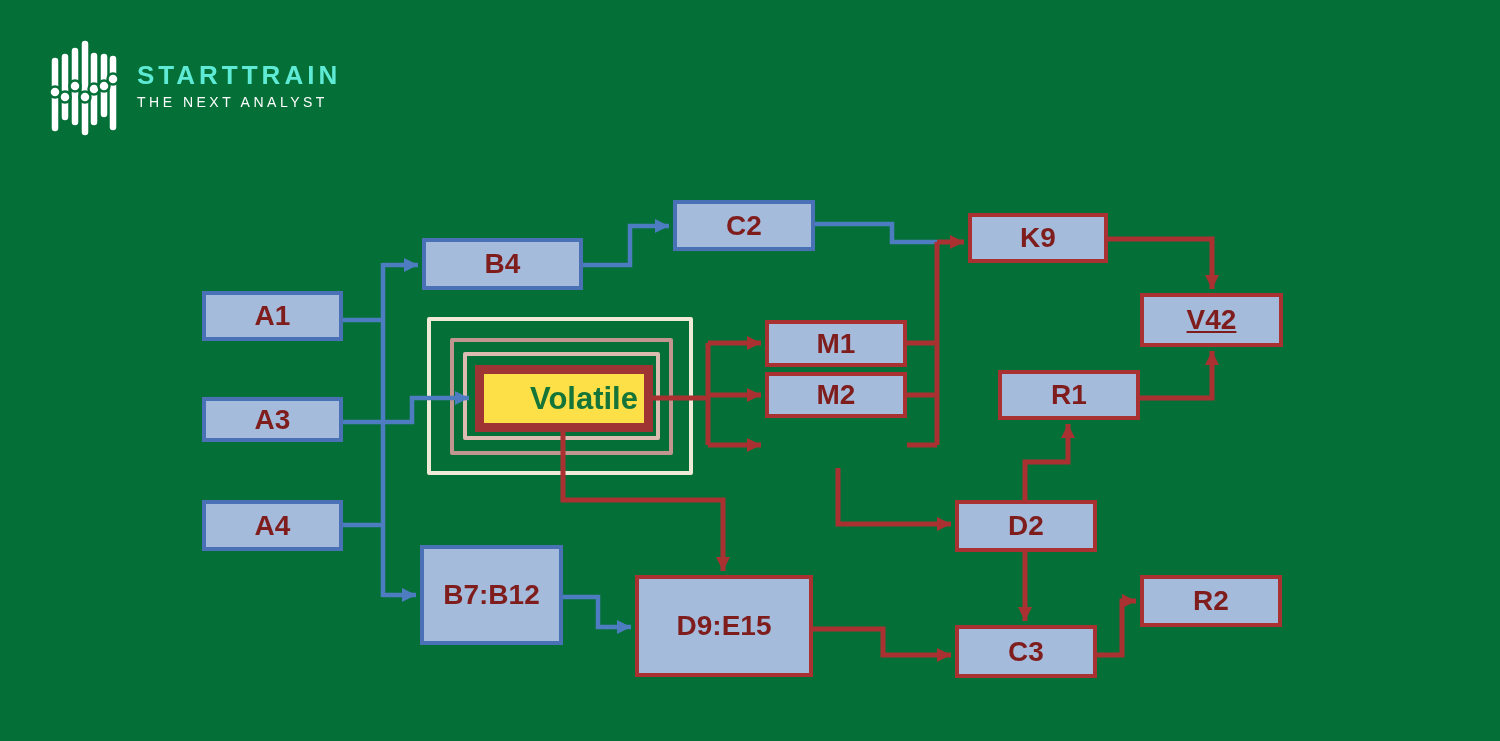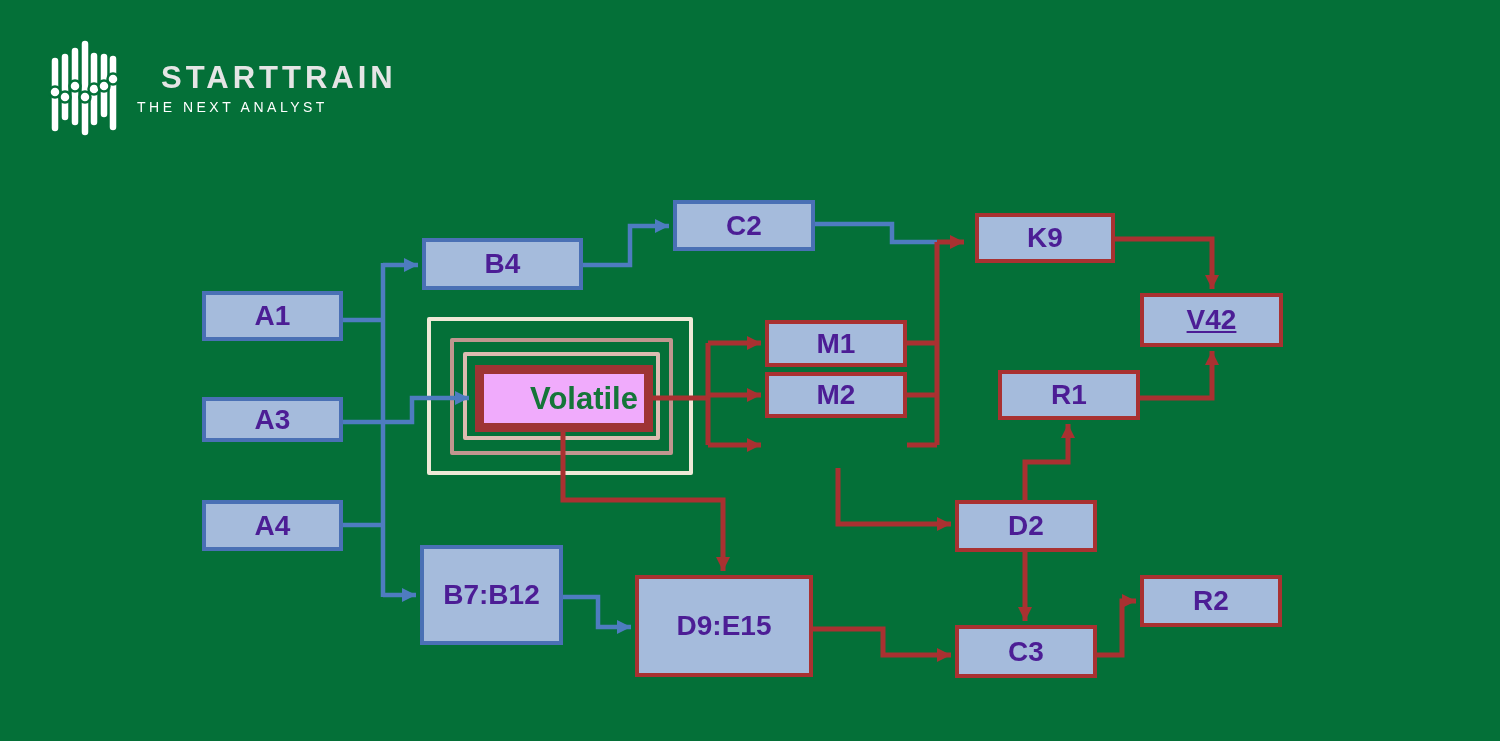--- a/index.html
+++ b/index.html
@@ -7,38 +7,37 @@
     position:relative;
     width:1500px;height:741px;
     background:#047038;
     overflow:hidden;
     font-family:"Liberation Sans", sans-serif;
   }
   
   .logo{position:absolute;left:45px;top:36px;display:flex;align-items:flex-start;gap:14px;}
   .logo-text{margin-top:26px;}
   .brand-name{
-    color:#e5e5e5;font-weight:bold;font-size:31px;line-height:1;
+    color:#5eead4;font-weight:bold;font-size:26px;line-height:1;
     letter-spacing:4px;
-    margin-left:24px;
   }
   .brand-tagline{
     color:#ffffff;font-size:14px;letter-spacing:3.5px;margin-top:6px;font-weight:400;
   }
   
   .node{
     position:absolute;box-sizing:border-box;
     display:flex;align-items:center;justify-content:center;
-    background:#a5bbdc;color:#4c1d95;
+    background:#a5bbdc;color:#7f1d1d;
     font-weight:bold;font-size:28px;
   }
   .node.blue{border:4px solid #4a70b5;}
   .node.red{border:4px solid #a93131;}
   .node.volatile{
-    border:9px solid #9e3434;background:#f0abfc;
+    border:9px solid #9e3434;background:#fde047;
     font-size:31px;color:#157539;padding-left:40px;
   }
   
   .ring{position:absolute;box-sizing:border-box;background:transparent;border-radius:2px;}
   .ring.outer{border:4px solid #efe9d7;}
   .ring.mid{border:4px solid #c0968f;}
   .ring.inner{border:4px solid #dcbcb1;}
   
   svg.connectors{position:absolute;left:0;top:0;pointer-events:none;}
   .bl{stroke:#4e7cc0;stroke-width:4.5;fill:none;}
@@ -122,21 +121,21 @@
   <div class="node blue" style="left:202px;top:397px;width:141px;height:45px;">A3</div>
   <div class="node blue" style="left:202px;top:500px;width:141px;height:51px;">A4</div>
   <div class="node blue" style="left:422px;top:238px;width:161px;height:52px;">B4</div>
   <div class="node blue" style="left:673px;top:200px;width:142px;height:51px;">C2</div>
   <div class="node blue" style="left:420px;top:545px;width:143px;height:100px;">B7:B12</div>
 
   <div class="node volatile" style="left:475px;top:365px;width:178px;height:67px;">Volatile</div>
 
   <div class="node red" style="left:765px;top:320px;width:142px;height:47px;">M1</div>
   <div class="node red" style="left:765px;top:372px;width:142px;height:46px;">M2</div>
-  <div class="node red" style="left:968px;top:213px;width:140px;height:50px;margin-left:7px;">K9</div>
+  <div class="node red" style="left:968px;top:213px;width:140px;height:50px;">K9</div>
   <div class="node red" style="left:1140px;top:293px;width:143px;height:54px;text-decoration:underline;">V42</div>
   <div class="node red" style="left:998px;top:370px;width:142px;height:50px;">R1</div>
   <div class="node red" style="left:955px;top:500px;width:142px;height:52px;">D2</div>
   <div class="node red" style="left:635px;top:575px;width:178px;height:102px;">D9:E15</div>
   <div class="node red" style="left:955px;top:625px;width:142px;height:53px;">C3</div>
   <div class="node red" style="left:1140px;top:575px;width:142px;height:52px;">R2</div>
 
 </div>
 
 </body></html>

